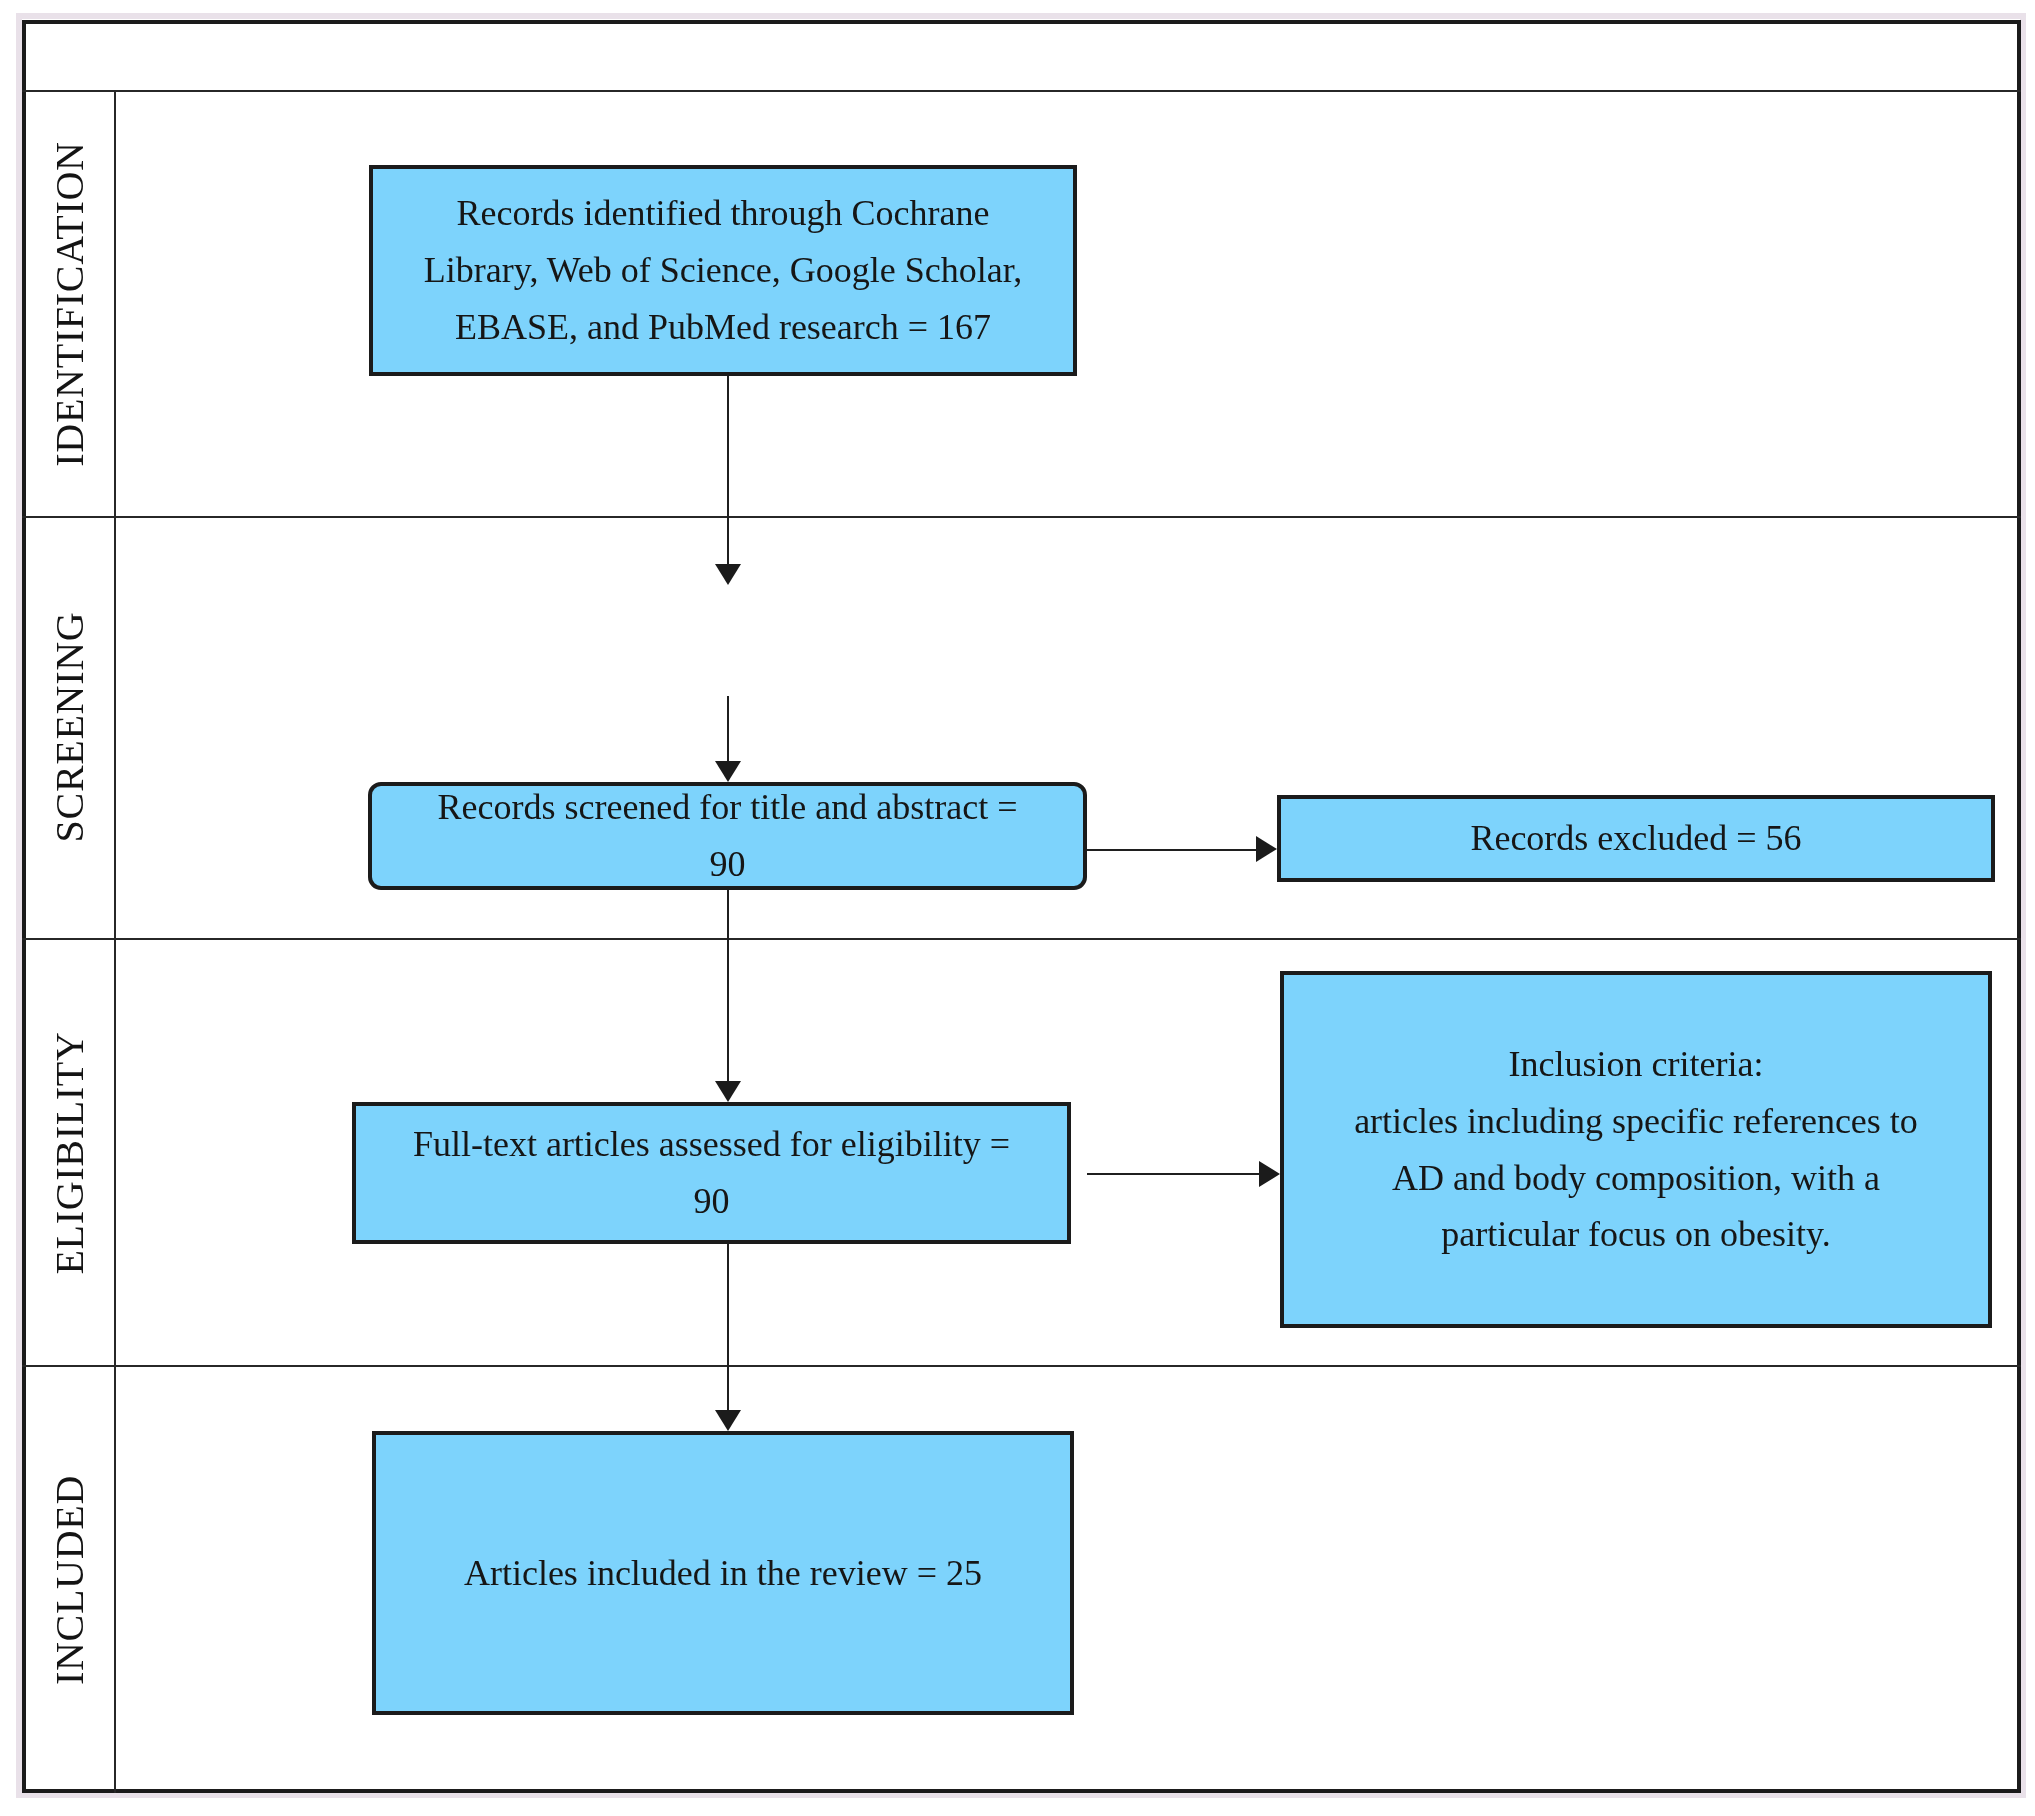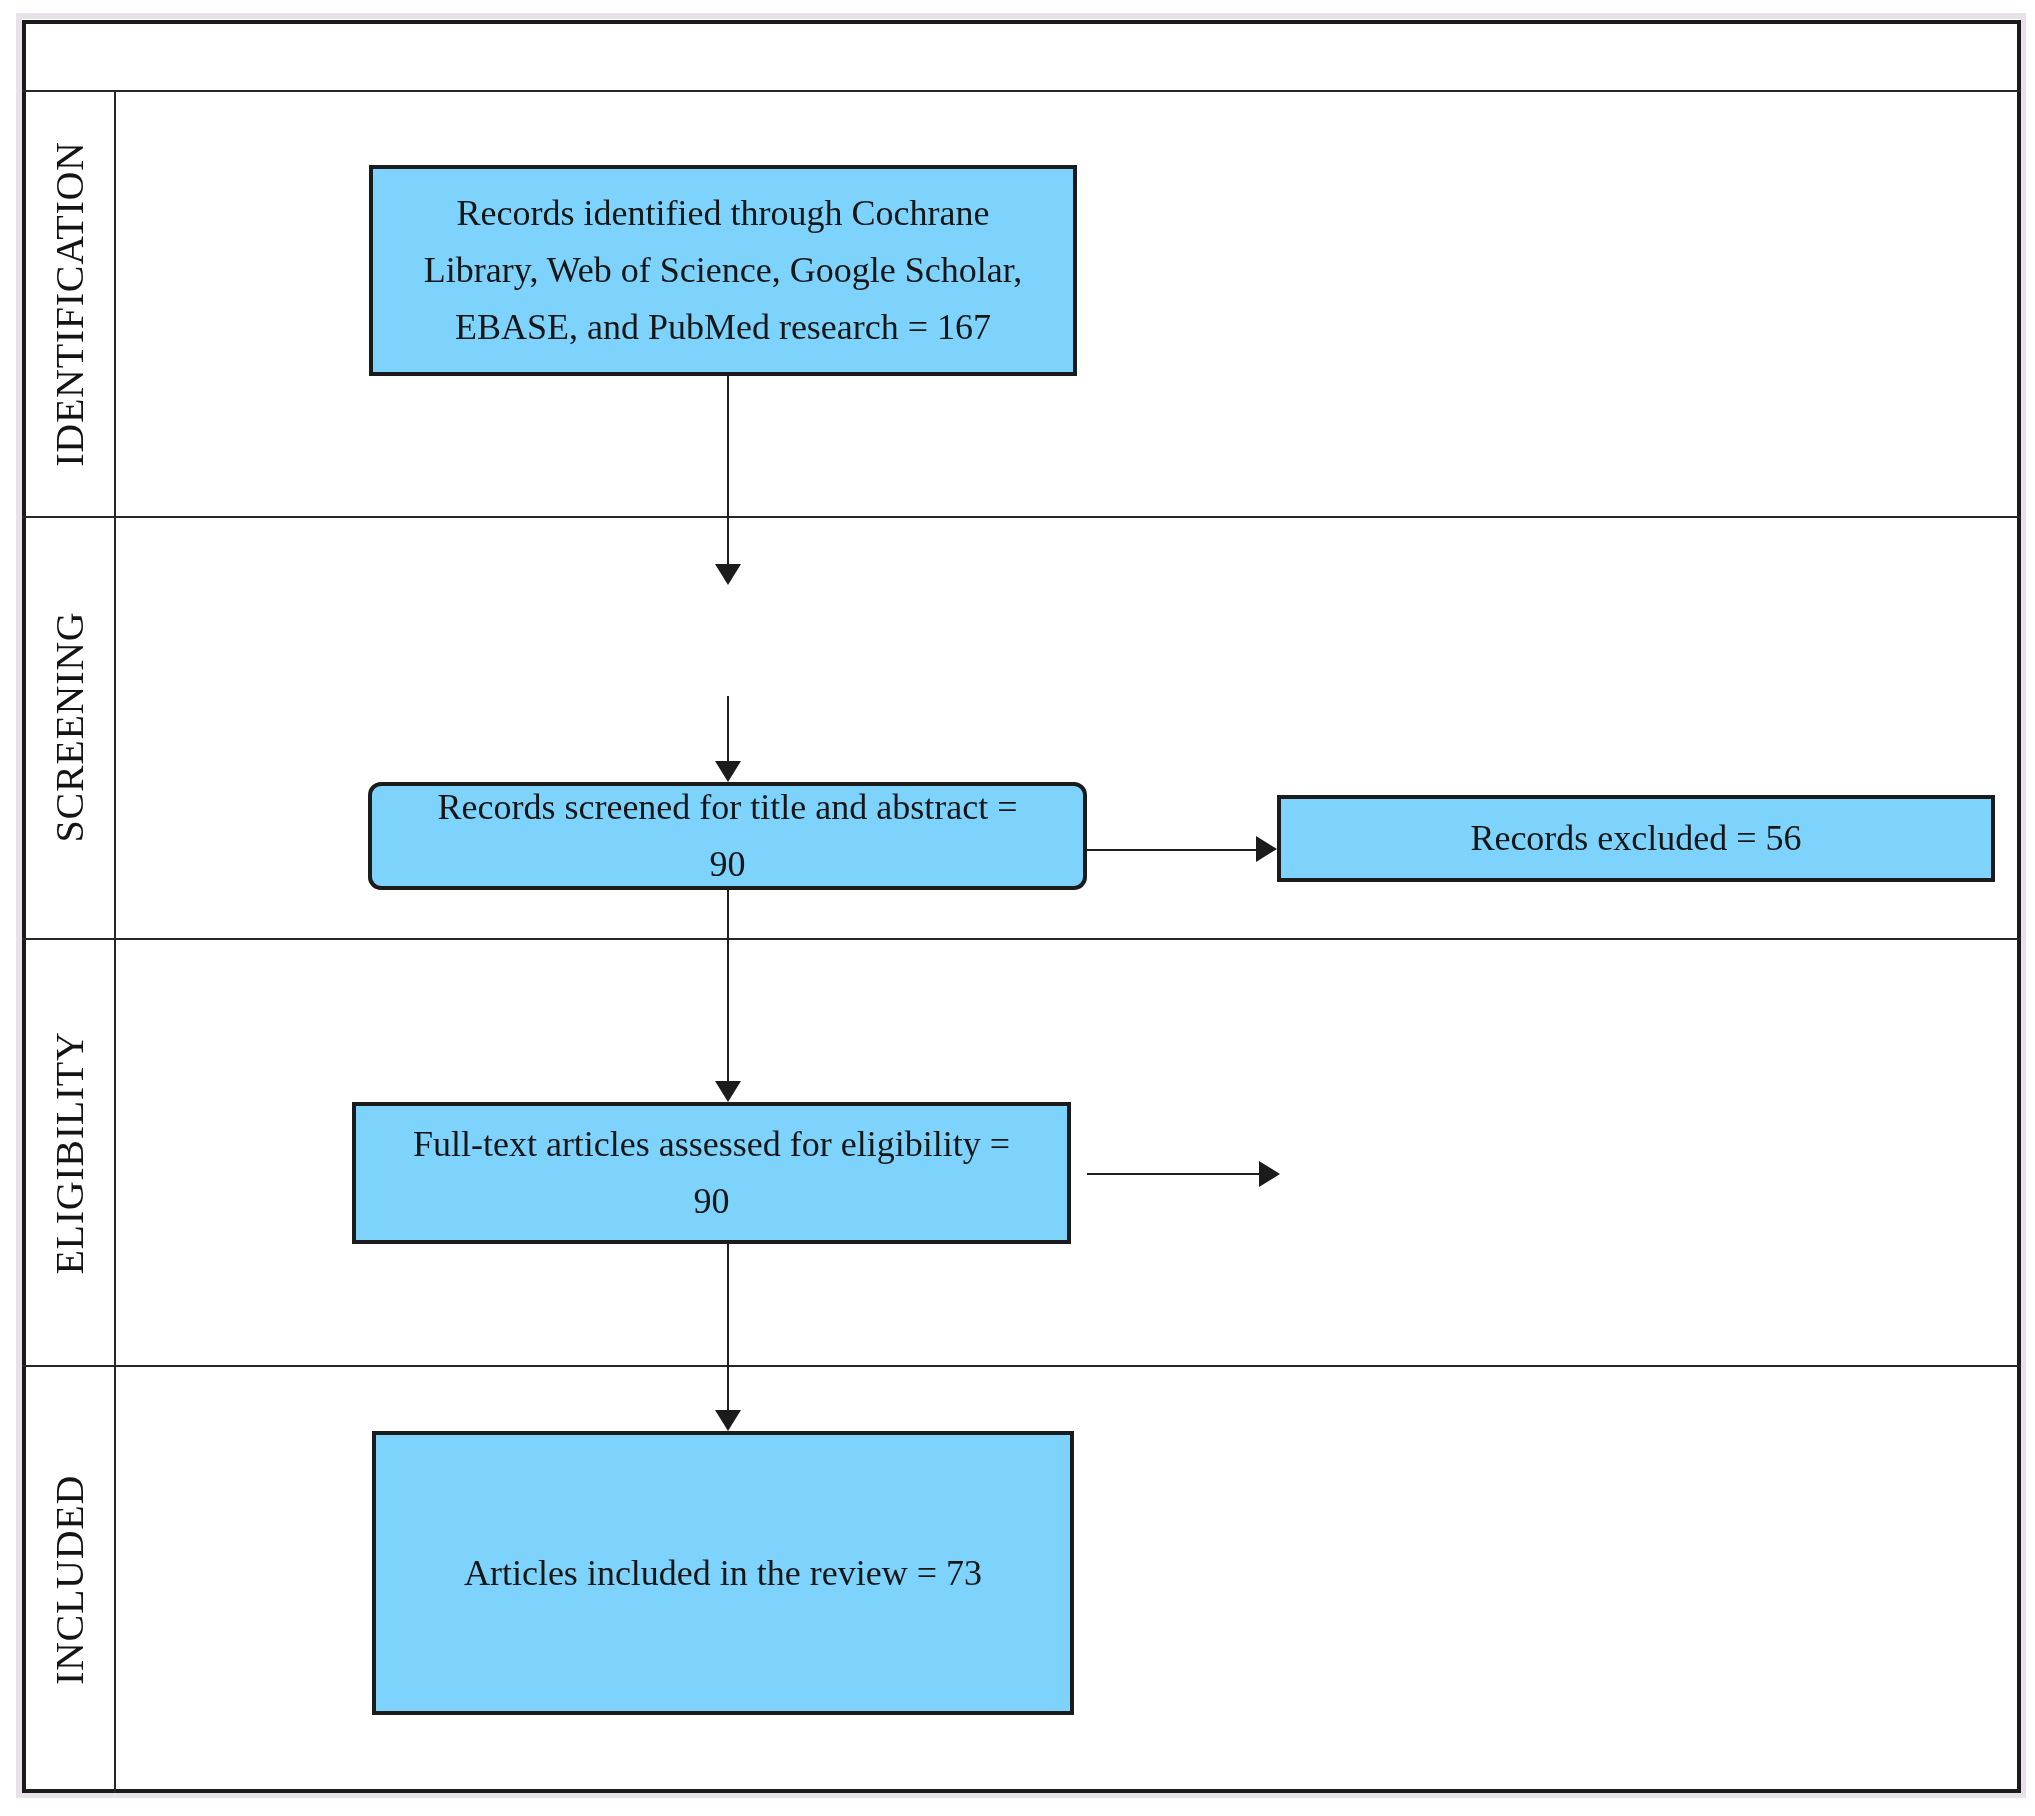--- a/index.html
+++ b/index.html
@@ -108,23 +108,29 @@
 
   <div class="fbox" style="left:1277px; top:795px; width:718px; height:87px;">
     <span class="txt">Records excluded = 56</span>
   </div>
 
   <div class="fbox" style="left:352px; top:1102px; width:719px; height:142px;">
     <span class="txt">Full-text articles assessed for eligibility =
 90</span>
   </div>
 
+  <div class="fbox" style="left:1280px; top:971px; width:712px; height:357px;">
+    <span class="txt">Inclusion criteria:
+articles including specific references to
+AD and body composition, with a
+particular focus on obesity.</span>
+  </div>
 
   <div class="fbox" style="left:372px; top:1431px; width:702px; height:284px;">
-    <span class="txt">Articles included in the review = 73</span>
+    <span class="txt">Articles included in the review = 25</span>
   </div>
 
   <div>
     <div class="shaft-v" style="left:727px; top:376px; height:188px;"></div>
     <div class="head-down" style="left:715px; top:564px;"></div>
   </div>
 
   <div>
     <div class="shaft-v" style="left:727px; top:696px; height:66px;"></div>
     <div class="head-down" style="left:715px; top:761px;"></div>

